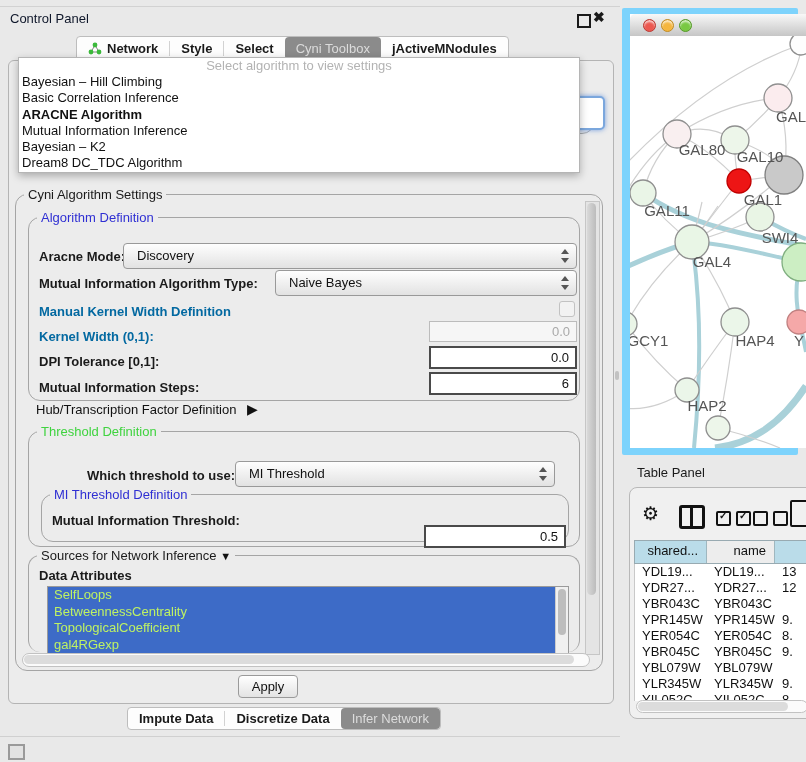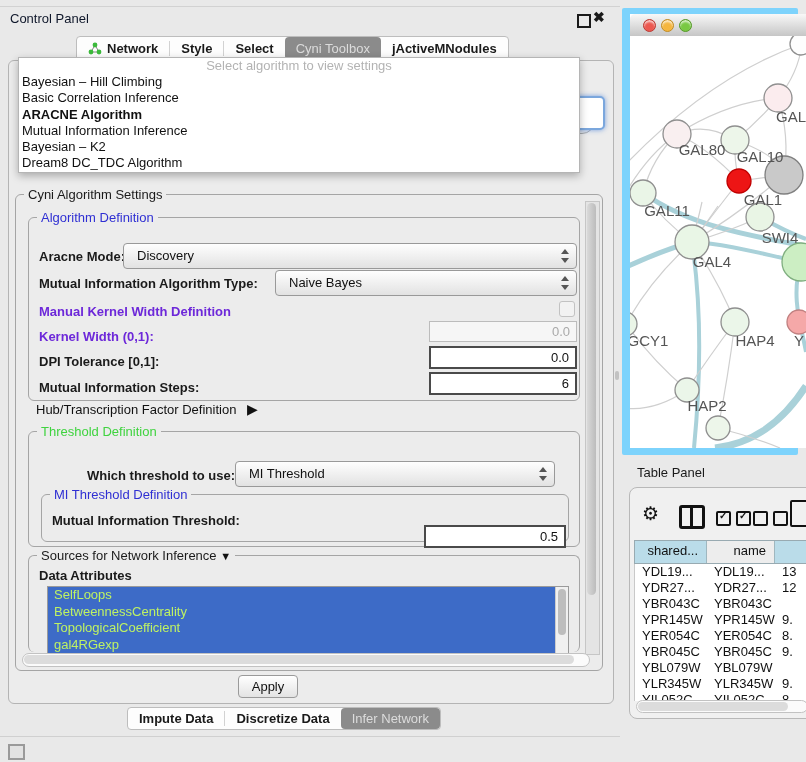--- a/index.html
+++ b/index.html
@@ -31,27 +31,27 @@
   .popup .prompt{height:16px;line-height:16px;text-align:center;color:#b3b3b3;}
   .popup .item{height:16.3px;line-height:16.3px;padding-left:3px;color:#111;}
   .popup .item.sel{font-weight:bold;}
 
   .combo-partial-focus{position:absolute;left:560px;top:96px;width:41px;height:30px;background:#fff;
          border:2px solid #7ba7dd;border-radius:5px;box-shadow:0 0 5px rgba(90,140,220,.8);z-index:5;}
   .combo-partial-bottom{position:absolute;left:37px;top:106px;width:556px;height:26px;border:1px solid #a8a8a8;
          border-radius:13px;background:linear-gradient(#fdfdfd,#e6e6e6);z-index:1;}
 
   
-  .grp{position:absolute;border:1px solid #a5a5a5;border-radius:6px;}
+  .grp{position:absolute;border:1px solid #a5a5a5;border-radius:12px;}
   .grp>.ttl{position:absolute;top:-8px;left:8px;background:#ececec;padding:0 4px;font-size:13px;color:#1a1a1a;white-space:nowrap;}
   .ttl.blue{color:#2f2fd3;}
   .ttl.green{color:#3fd33f;}
 
   .flabel{position:absolute;font-weight:bold;font-size:13px;color:#1a1a1a;white-space:nowrap;}
-  .flabel.dis{color:#6d28d9;}
+  .flabel.dis{color:#0369a1;}
 
   .combo{position:absolute;height:24px;border:1px solid #999;border-radius:4px;
          background:linear-gradient(#fefefe,#e2e2e2);}
   .combo .val{position:absolute;left:13px;top:0;line-height:24px;font-size:13px;}
   .combo .arrows{position:absolute;right:7px;top:4px;width:8px;height:16px;}
   .combo .arrows::before{content:"";position:absolute;top:1px;left:0;border-left:4px solid transparent;
          border-right:4px solid transparent;border-bottom:5px solid #555;}
   .combo .arrows::after{content:"";position:absolute;bottom:1px;left:0;border-left:4px solid transparent;
          border-right:4px solid transparent;border-top:5px solid #555;}
 

